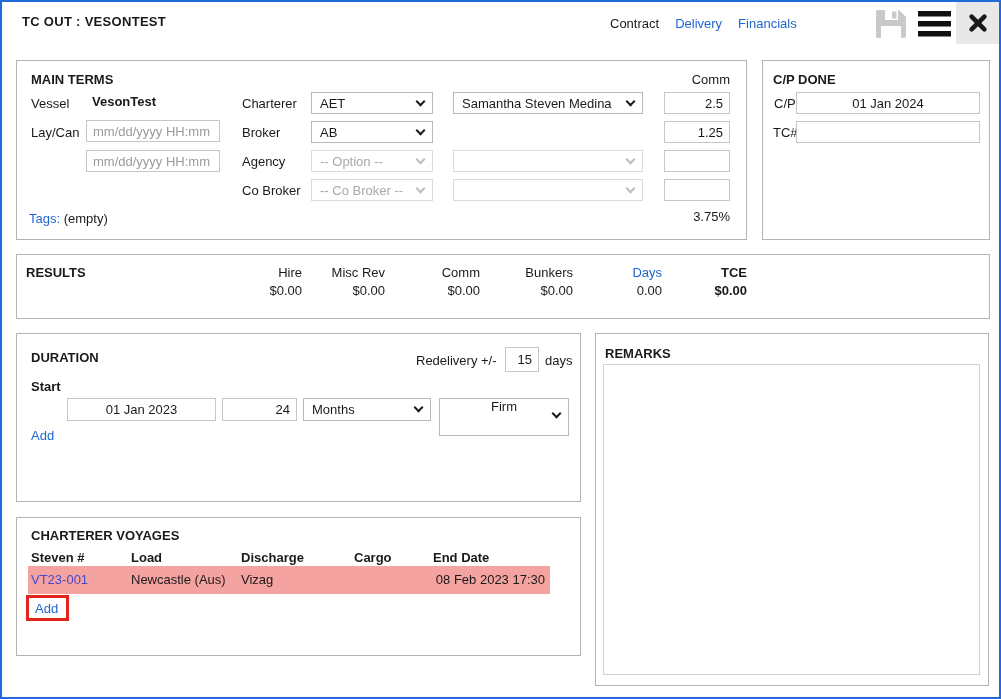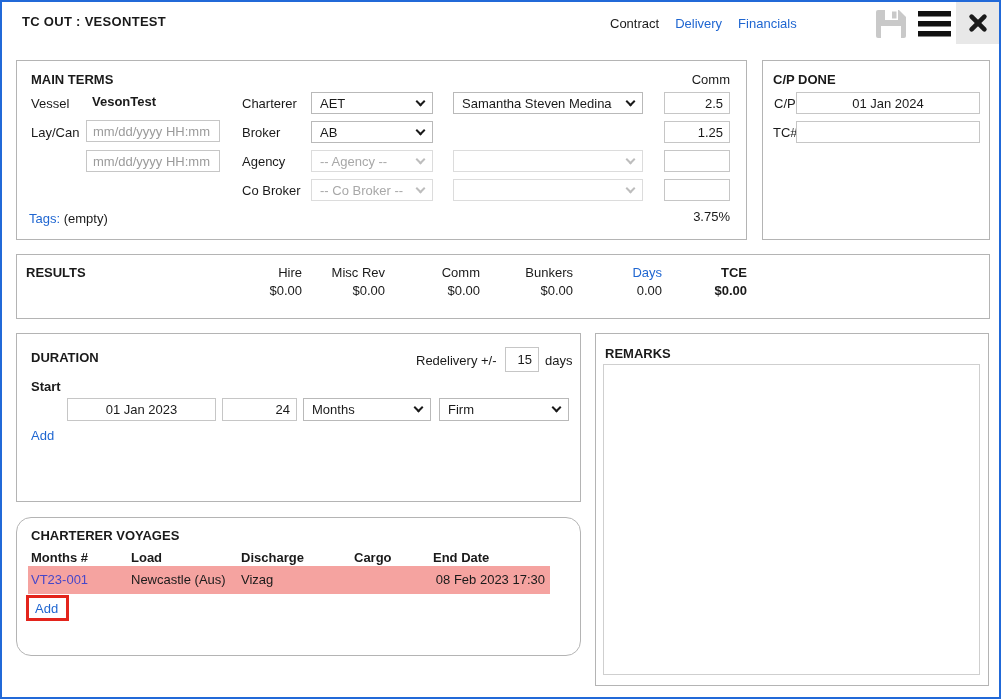--- a/index.html
+++ b/index.html
@@ -105,21 +105,21 @@
 
     <div class="sel" style="left:294px; top:31px; width:122px; height:22px;">
       <span>AET</span>
       <span class="chev"></span>
     </div>
     <div class="sel" style="left:294px; top:60px; width:122px; height:22px;">
       <span>AB</span>
       <span class="chev"></span>
     </div>
     <div class="sel disabled" style="left:294px; top:89px; width:122px; height:22px;">
-      <span>-- Agency --</span>
+      <span>-- Option --</span>
       <span class="chev"></span>
     </div>
     <div class="sel disabled" style="left:294px; top:118px; width:122px; height:22px;">
       <span>-- Co Broker --</span>
       <span class="chev"></span>
     </div>
 
     <div class="sel" style="left:436px; top:31px; width:190px; height:22px;">
       <span>Samantha Steven Medina</span>
       <span class="chev"></span>
@@ -185,32 +185,32 @@
 
     <div class="abs lbl b" style="left:14px; top:45px;">Start</div>
     <div class="abs lbl b" style="left:441px; top:45px;margin-top:20px;">Option</div>
 
     <input class="txt center" style="left: 50px; top: 64px; width: 149px; height: 23px;" value="01 Jan 2023">
     <input class="txt right" style="left: 205px; top: 64px; width: 75px; height: 23px;" value="24">
     <div class="sel" style="left:286px; top:64px; width:128px; height:23px;">
       <span>Months</span>
       <span class="chev"></span>
     </div>
-    <div class="sel" style="left:422px; top:64px; width:130px; height:23px;">
+    <div class="sel" style="left:422px; top:64px; width:130px; height:38px;flex-direction:column;">
       <span>Firm</span>
       <span class="chev"></span>
     </div>
 
     <a class="abs link" style="left:14px; top:94px;">Add</a>
   </div>
 
-  <div class="box" style="left:14px; top:515px; width:565px; height:139px;border-radius:15px;">
+  <div class="box" style="left:14px; top:515px; width:565px; height:139px;">
     <div class="abs boxhd" style="left:14px; top:10px;">CHARTERER VOYAGES</div>
 
-    <div class="abs lbl b" style="left:14px; top:32px;">Months #</div>
+    <div class="abs lbl b" style="left:14px; top:32px;">Steven #</div>
     <div class="abs lbl b" style="left:114px; top:32px;">Load</div>
     <div class="abs lbl b" style="left:224px; top:32px;">Discharge</div>
     <div class="abs lbl b" style="left:337px; top:32px;">Cargo</div>
     <div class="abs lbl b" style="left:416px; top:32px;">End Date</div>
 
     <div class="pinkrow" style="left:11px; top:48px; width:522px; height:28px;">
       <a class="cell vlink" style="left:3px;">VT23-001</a>
       <div class="cell" style="left:103px;">Newcastle (Aus)</div>
       <div class="cell" style="left:213px;">Vizag</div>
       <div class="cell" style="left:326px;"></div>

